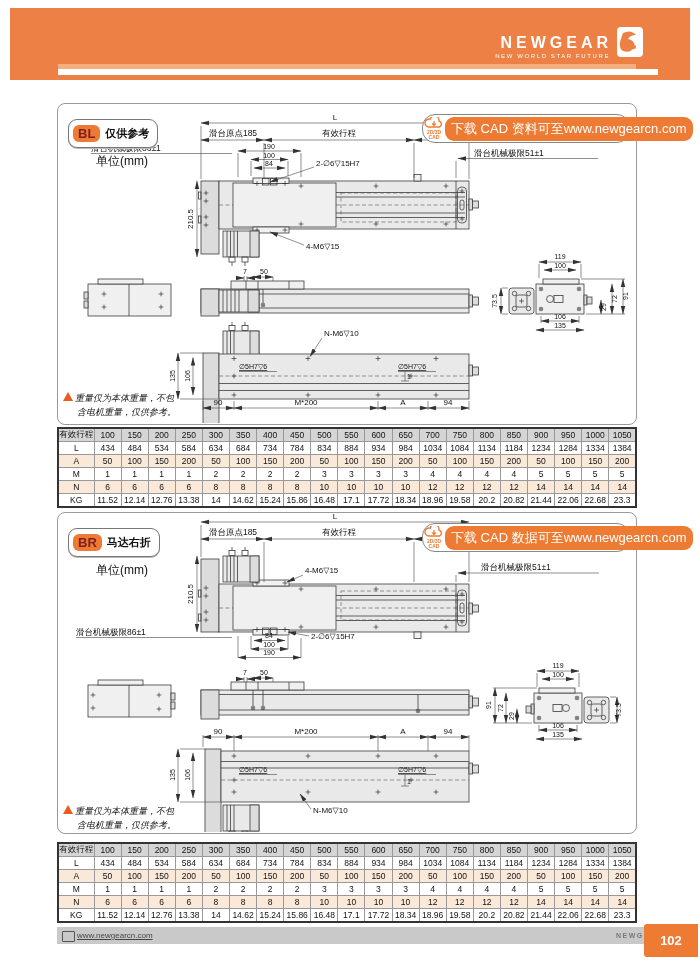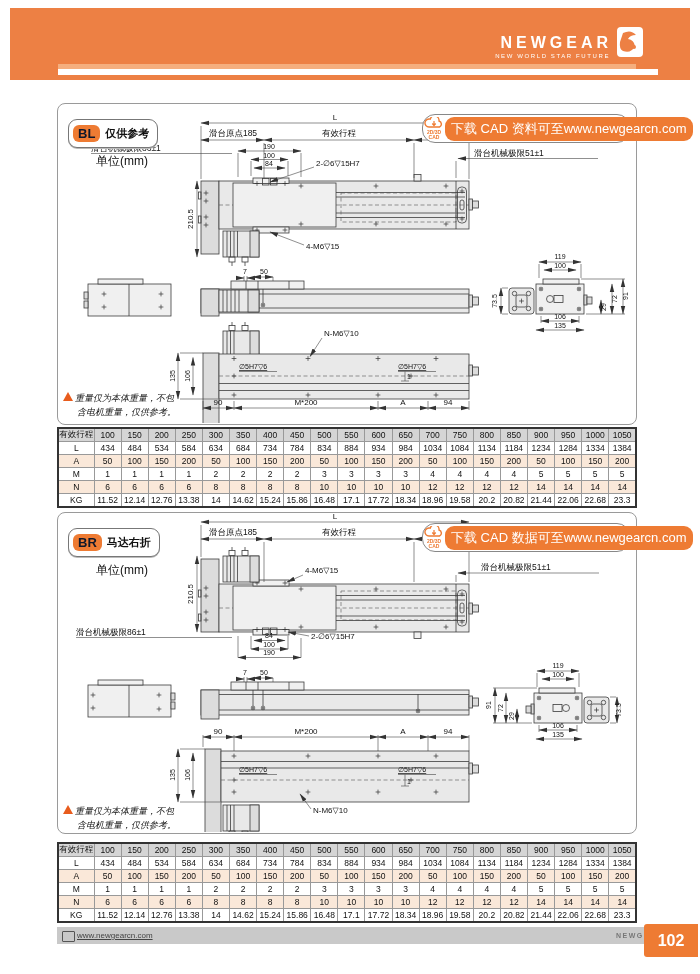--- a/index.html
+++ b/index.html
@@ -7,40 +7,40 @@
   
   .hdr{position:absolute;left:10px;top:8px;width:680px;height:72px;background:#ED8044;}
   .brand{position:absolute;right:78px;top:26px;color:#fff;font-weight:bold;font-size:16px;letter-spacing:4px;}
   .tagline{position:absolute;right:80px;top:45px;color:#fff;font-size:6px;letter-spacing:1.6px;}
   .logoicon{position:absolute;right:47px;top:19px;width:26px;height:30px;background:#fff;border-radius:4px;}
   .stripe1{position:absolute;left:48px;top:56px;width:578px;height:5px;background:#F5AE7E;}
   .stripe2{position:absolute;left:48px;top:61px;width:600px;height:6px;background:#fff;}
   
   .secbox{position:absolute;left:57px;width:580px;height:322px;border:1.4px solid #9a9a9a;border-radius:8px;box-sizing:border-box;background:#fff;}
   .badge{position:absolute;left:10px;top:15px;height:27px;border:1.5px solid #777;border-radius:9px;background:#fff;display:flex;align-items:center;padding:0 8px 0 4px;box-shadow:0 1px 0 #bbb;}
-  .badge .code{background:#EE7B33;color:#0f172a;font-weight:bold;font-size:13px;border-radius:6px;padding:1px 5px;margin-right:5px;}
+  .badge .code{background:#EE7B33;color:#7f1d1d;font-weight:bold;font-size:13px;border-radius:6px;padding:1px 5px;margin-right:5px;}
   .badge .ttl{font-weight:bold;font-size:11px;}
   .unit{position:absolute;left:38px;top:49px;font-size:12px;}
   .cadpill{position:absolute;right:6px;top:10px;width:206px;height:27px;border:1.2px solid #888;border-radius:13px;background:#fff;display:flex;align-items:center;}
   .cadcloud{width:34px;text-align:center;color:#EE7B33;font-size:5px;font-weight:bold;line-height:1;}
   .cadtxt{background:#EE7B33;color:#fff;font-size:13px;border-radius:9px;padding:3px 6px;margin-right:4px;white-space:nowrap;}
   .note{position:absolute;left:5px;font-size:9px;line-height:14px;font-style:italic;}
   .warn{display:inline-block;width:0;height:0;border-left:5px solid transparent;border-right:5px solid transparent;border-bottom:9px solid #E85C1D;margin-right:2px;}
   
   .spec{position:absolute;left:57px;width:580px;border-collapse:collapse;table-layout:fixed;font-size:8.5px;}
   .spec td{border:1px solid #999;text-align:center;height:12px;padding:0;white-space:nowrap;overflow:hidden;}
   .spec tr:first-child td{background:#D5D5D5;}
   .spec tr:nth-child(3) td,.spec tr:nth-child(5) td{background:#FAE8D9;}
   .spec{border:2px solid #333;}
   
   .fbar{position:absolute;left:57px;top:927px;width:580px;height:17px;background:#c9c9c9;padding-left:44px;}
   .flink{position:absolute;left:20px;top:4px;font-size:8px;color:#444;text-decoration:underline;}
   .fmon{position:absolute;left:5px;top:4px;width:11px;height:9px;border:1.2px solid #555;border-radius:1px;}
   .fbrand{position:absolute;right:18px;top:5px;font-size:7px;font-weight:bold;color:#777;letter-spacing:1.5px;}
-  .pgno{position:absolute;left:644px;top:924px;width:54px;height:33px;background:#EE7B33;color:#fff;font-weight:bold;font-size:16px;display:flex;align-items:center;justify-content:center;border-radius:3px 0 0 3px;}
+  .pgno{position:absolute;left:644px;top:924px;width:54px;height:33px;background:#EE7B33;color:#fff;font-weight:bold;font-size:13px;display:flex;align-items:center;justify-content:center;border-radius:3px 0 0 3px;}
   
   svg text{fill:#111;}
   .ln{stroke:#3c3c3c;stroke-width:0.8;fill:none;}
   .fa{fill:#e9e9e9;stroke:#3c3c3c;stroke-width:0.8;}
   .fb{fill:#f0f0f0;stroke:#3c3c3c;stroke-width:0.8;}
   .fc{fill:#dcdcdc;stroke:#3c3c3c;stroke-width:0.8;}
   .dim{stroke:#444;stroke-width:0.6;fill:none;}
   .dsh{stroke:#555;stroke-width:0.6;fill:none;stroke-dasharray:4 2.5;}
   .t7{font-size:7px;}
   .t8{font-size:8px;}

